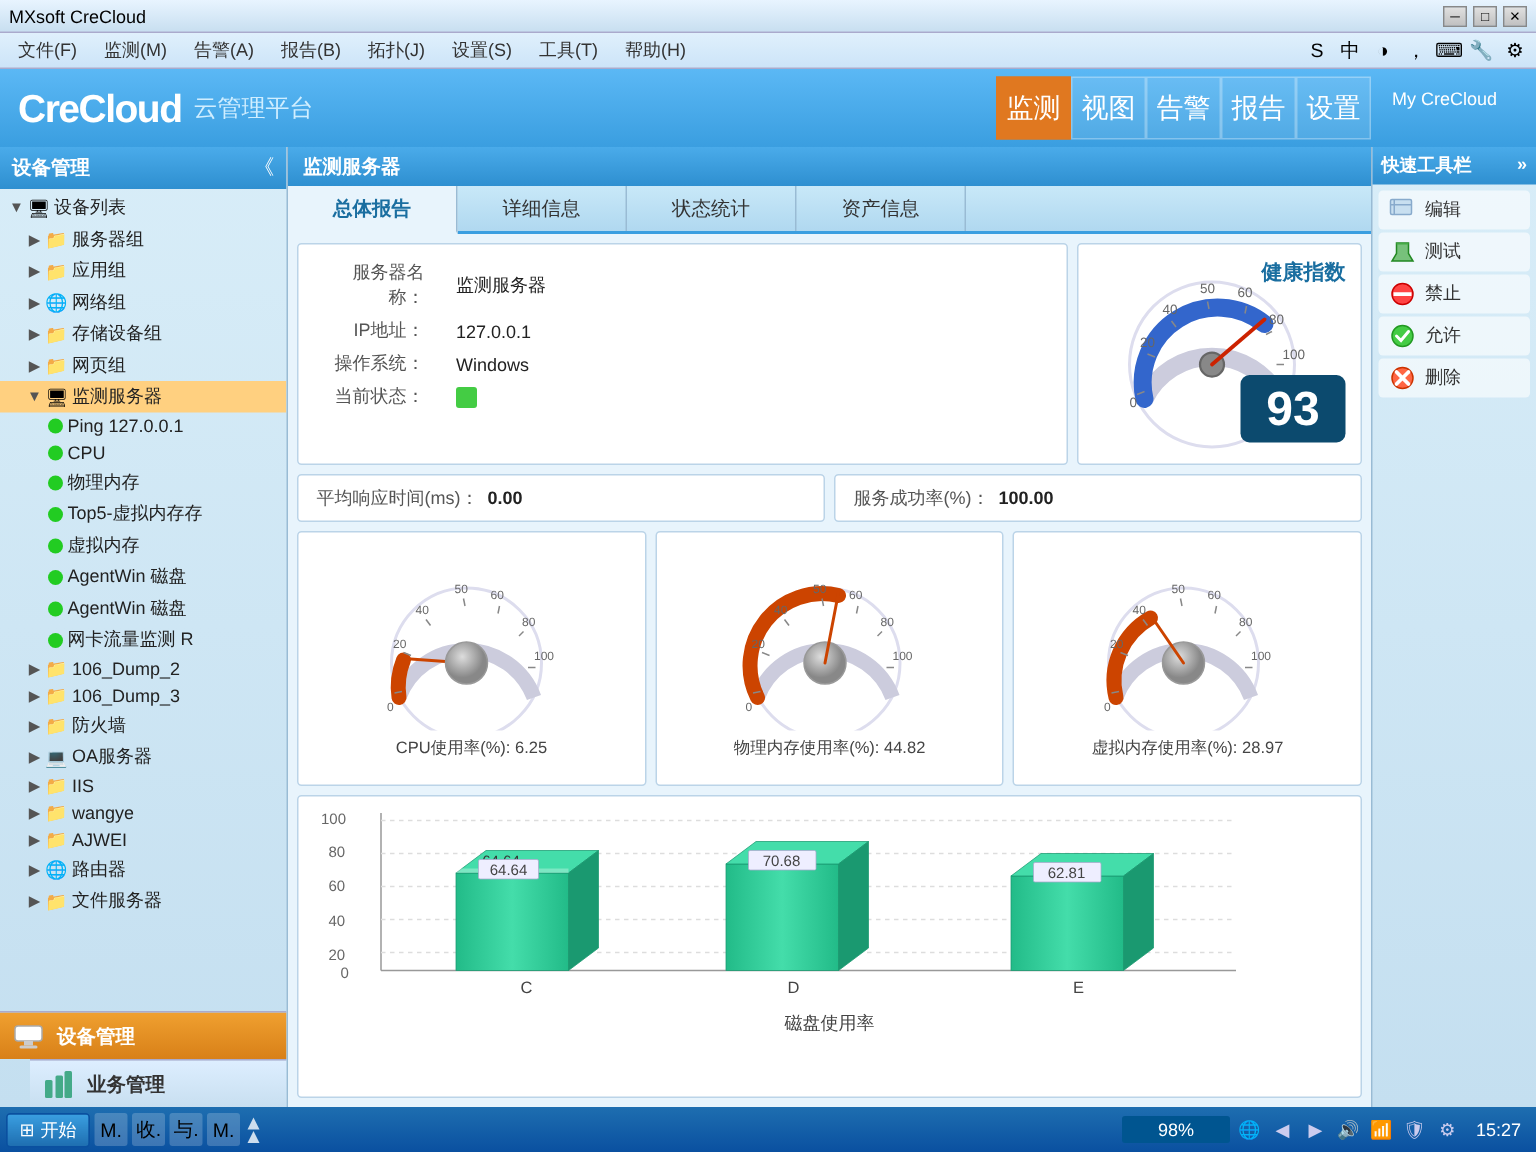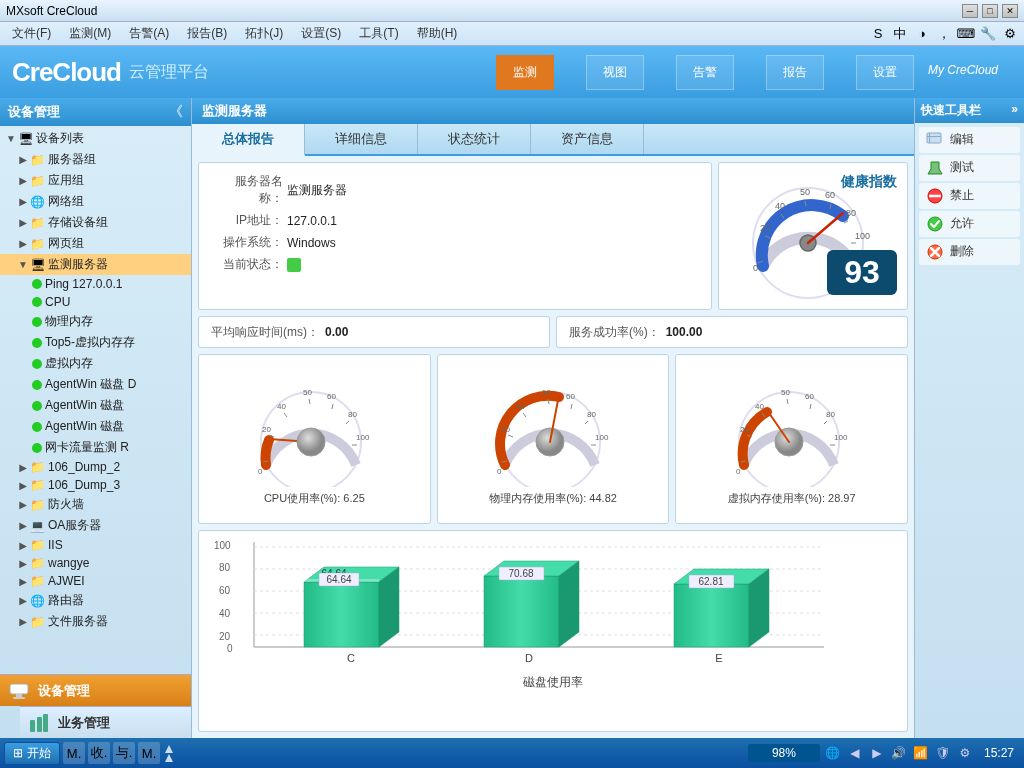--- a/index.html
+++ b/index.html
@@ -37,30 +37,29 @@
       background: linear-gradient(to bottom, #5bb8f5, #3a9ee0);
       height: 52px;
       display: flex;
       align-items: center;
       padding: 0 12px;
     }
     #brand-logo { font-size: 26px; font-weight: bold; color: #fff; letter-spacing: -1px; }
     #brand-sub { font-size: 16px; color: #d0eeff; margin-left: 8px; }
     #nav-tabs { margin-left: auto; display: flex; gap: 0; }
     .nav-tab {
-      padding: 8px 16px;
+      padding: 8px 6px;
       color: #fff;
       cursor: pointer;
-      font-size: 12px;
+      font-size: 18px;
       border: 1px solid rgba(255,255,255,0.3);
       background: rgba(255,255,255,0.1);
-      margin-left: 32px;
     }
     .nav-tab.active { background: #e07820; border-color: #e07820; }
-    #nav-mycloud { padding: 8px 14px; color: #fff; font-size: 12px; cursor: pointer; font-style: italic; }
+    #nav-mycloud { padding: 8px 14px; color: #fff; font-size: 12px; cursor: pointer; }
 
     
     #main-layout {
       display: flex;
       height: calc(768px - 22px - 24px - 52px - 30px);
       
     }
 
     
     #sidebar {
@@ -140,21 +139,21 @@
     
     #top-section { display: flex; gap: 6px; height: 148px; }
     #server-info {
       flex: 1;
       background: #fff;
       border: 1px solid #bbd4e8;
       border-radius: 3px;
       padding: 10px 14px;
     }
     .info-row { display: flex; align-items: center; margin-bottom: 5px; font-size: 12px; }
-    .info-label { color: #555; width: 70px; text-align: right; margin-right: 4px; }
+    .info-label { color: #555; width: 70px; text-align: right; margin-right: 21px; }
     .info-value { color: #222; }
     .status-dot { width: 14px; height: 14px; border-radius: 2px; background: #44cc44; display: inline-block; }
 
     #gauge-section {
       width: 190px;
       background: #fff;
       border: 1px solid #bbd4e8;
       border-radius: 3px;
       display: flex;
       align-items: center;
@@ -401,25 +400,20 @@
       </div>
       <div class="tree-item">
         <span class="tree-indent" style="width:32px"></span>
         <span class="dot-green"></span>
         <span class="tree-label">Top5-虚拟内存存</span>
       </div>
       <div class="tree-item">
         <span class="tree-indent" style="width:32px"></span>
         <span class="dot-green"></span>
         <span class="tree-label">虚拟内存</span>
-      </div>
-      <div class="tree-item">
-        <span class="tree-indent" style="width:32px"></span>
-        <span class="dot-green"></span>
-        <span class="tree-label">AgentWin 磁盘 D</span>
       </div>
       <div class="tree-item">
         <span class="tree-indent" style="width:32px"></span>
         <span class="dot-green"></span>
         <span class="tree-label">AgentWin 磁盘</span>
       </div>
       <div class="tree-item">
         <span class="tree-indent" style="width:32px"></span>
         <span class="dot-green"></span>
         <span class="tree-label">AgentWin 磁盘</span>

